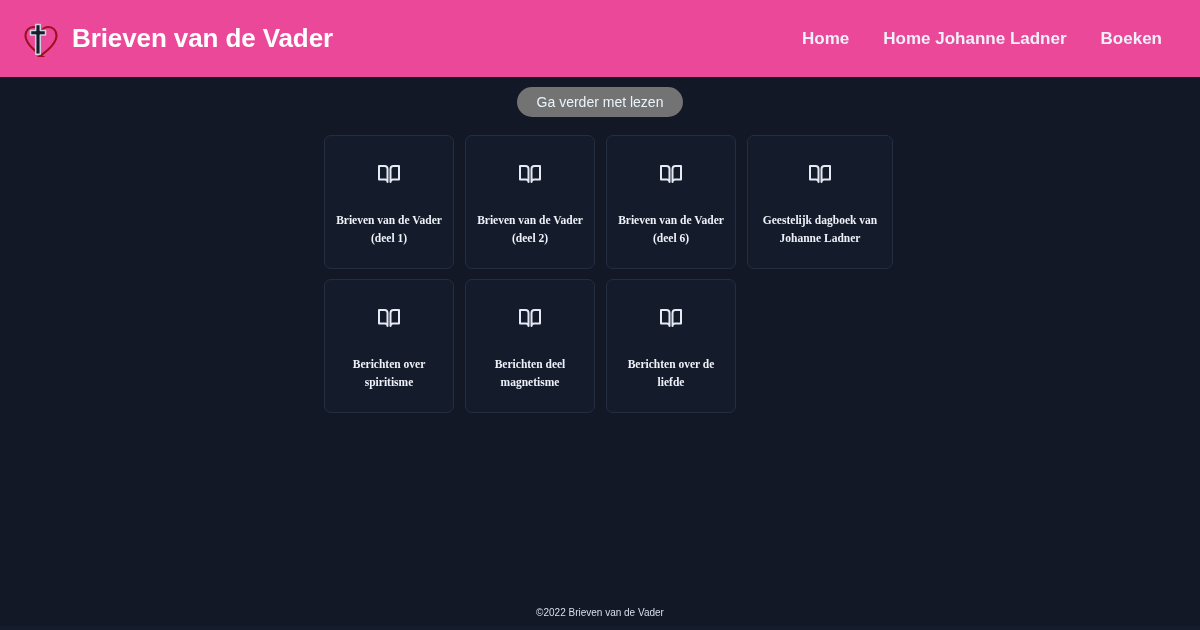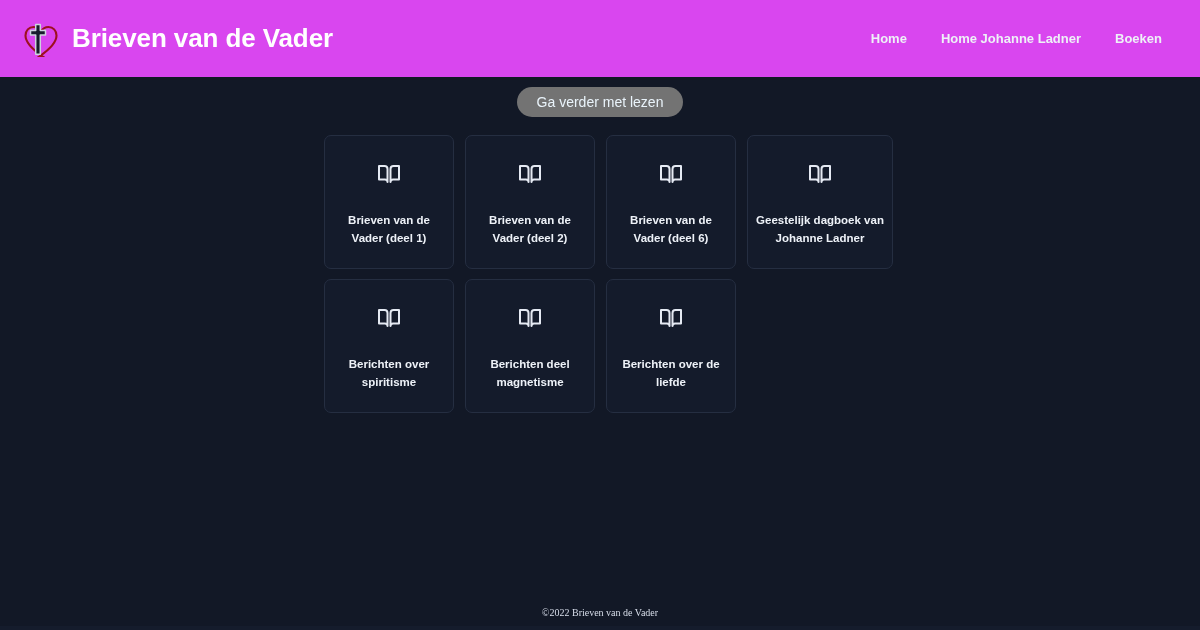--- a/index.html
+++ b/index.html
@@ -16,21 +16,21 @@
     color: #e8ecf4;
     position: relative;
   }
 
   
   .site-header {
     height: 77px;
     display: flex;
     align-items: center;
     padding: 0 38px 0 20px;
-    background: #d946ef;
+    background: #ec4899;
   }
 
   .brand {
     display: flex;
     align-items: center;
     gap: 12px;
   }
 
   .logo-mark {
     width: 40px;
@@ -48,21 +48,21 @@
   }
 
   .main-nav {
     margin-left: auto;
     display: flex;
     align-items: center;
     gap: 34px;
   }
 
   .nav-link {
-    font-size: 13px;
+    font-size: 17px;
     font-weight: bold;
     color: #eef1f7;
     text-decoration: none;
     white-space: nowrap;
     cursor: pointer;
   }
 
   
   .continue-bar {
     display: flex;
@@ -87,20 +87,21 @@
   
   .books-area {
     margin-top: 18px;
     padding-left: 324px;
   }
 
   .book-row {
     display: flex;
     gap: 11px;
     margin-bottom: 10px;
+    font-family: Liberation Serif, serif;
   }
 
   .book-card {
     width: 130px;
     height: 134px;
     background: #141b2b;
     border: 1px solid #252e41;
     border-radius: 7px;
     display: flex;
     flex-direction: column;
@@ -128,21 +129,20 @@
     padding: 0 6px;
   }
 
   
   .site-footer {
     position: absolute;
     left: 0;
     right: 0;
     bottom: 10px;
     text-align: center;
-    font-family: Liberation Serif, serif;
   }
 
   .footer-text {
     font-size: 10px;
     color: #d9dfeb;
   }
 
   .bottom-edge {
     position: absolute;
     left: 0;

